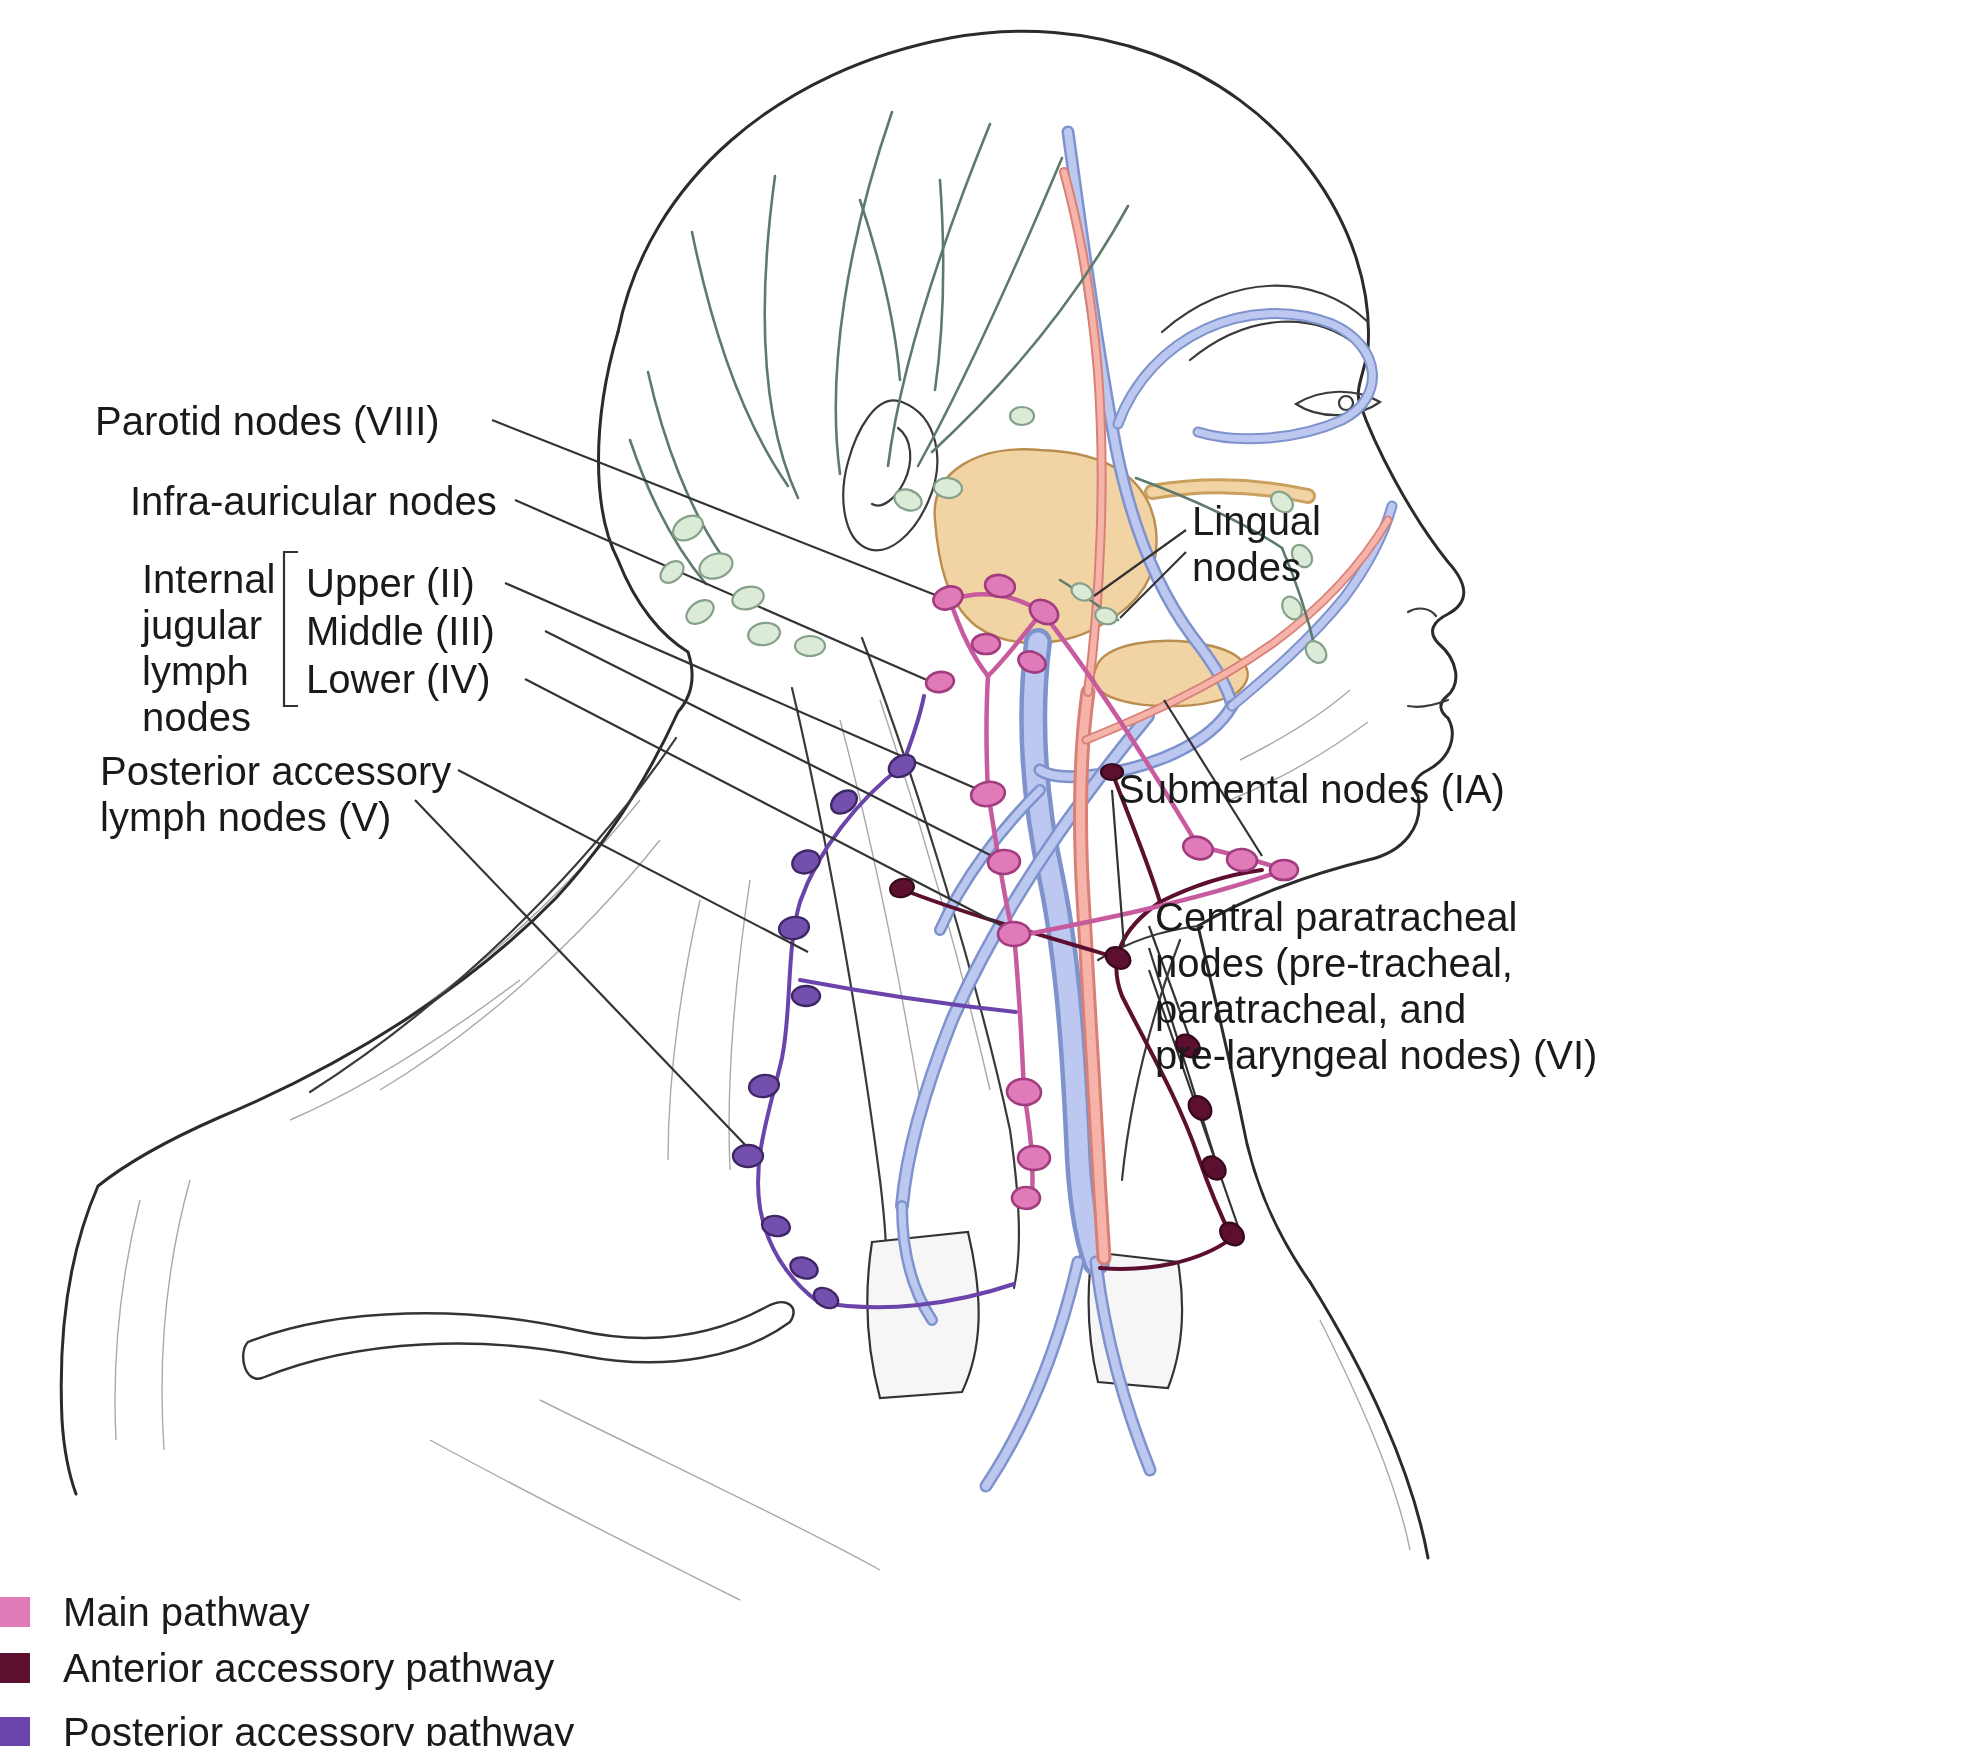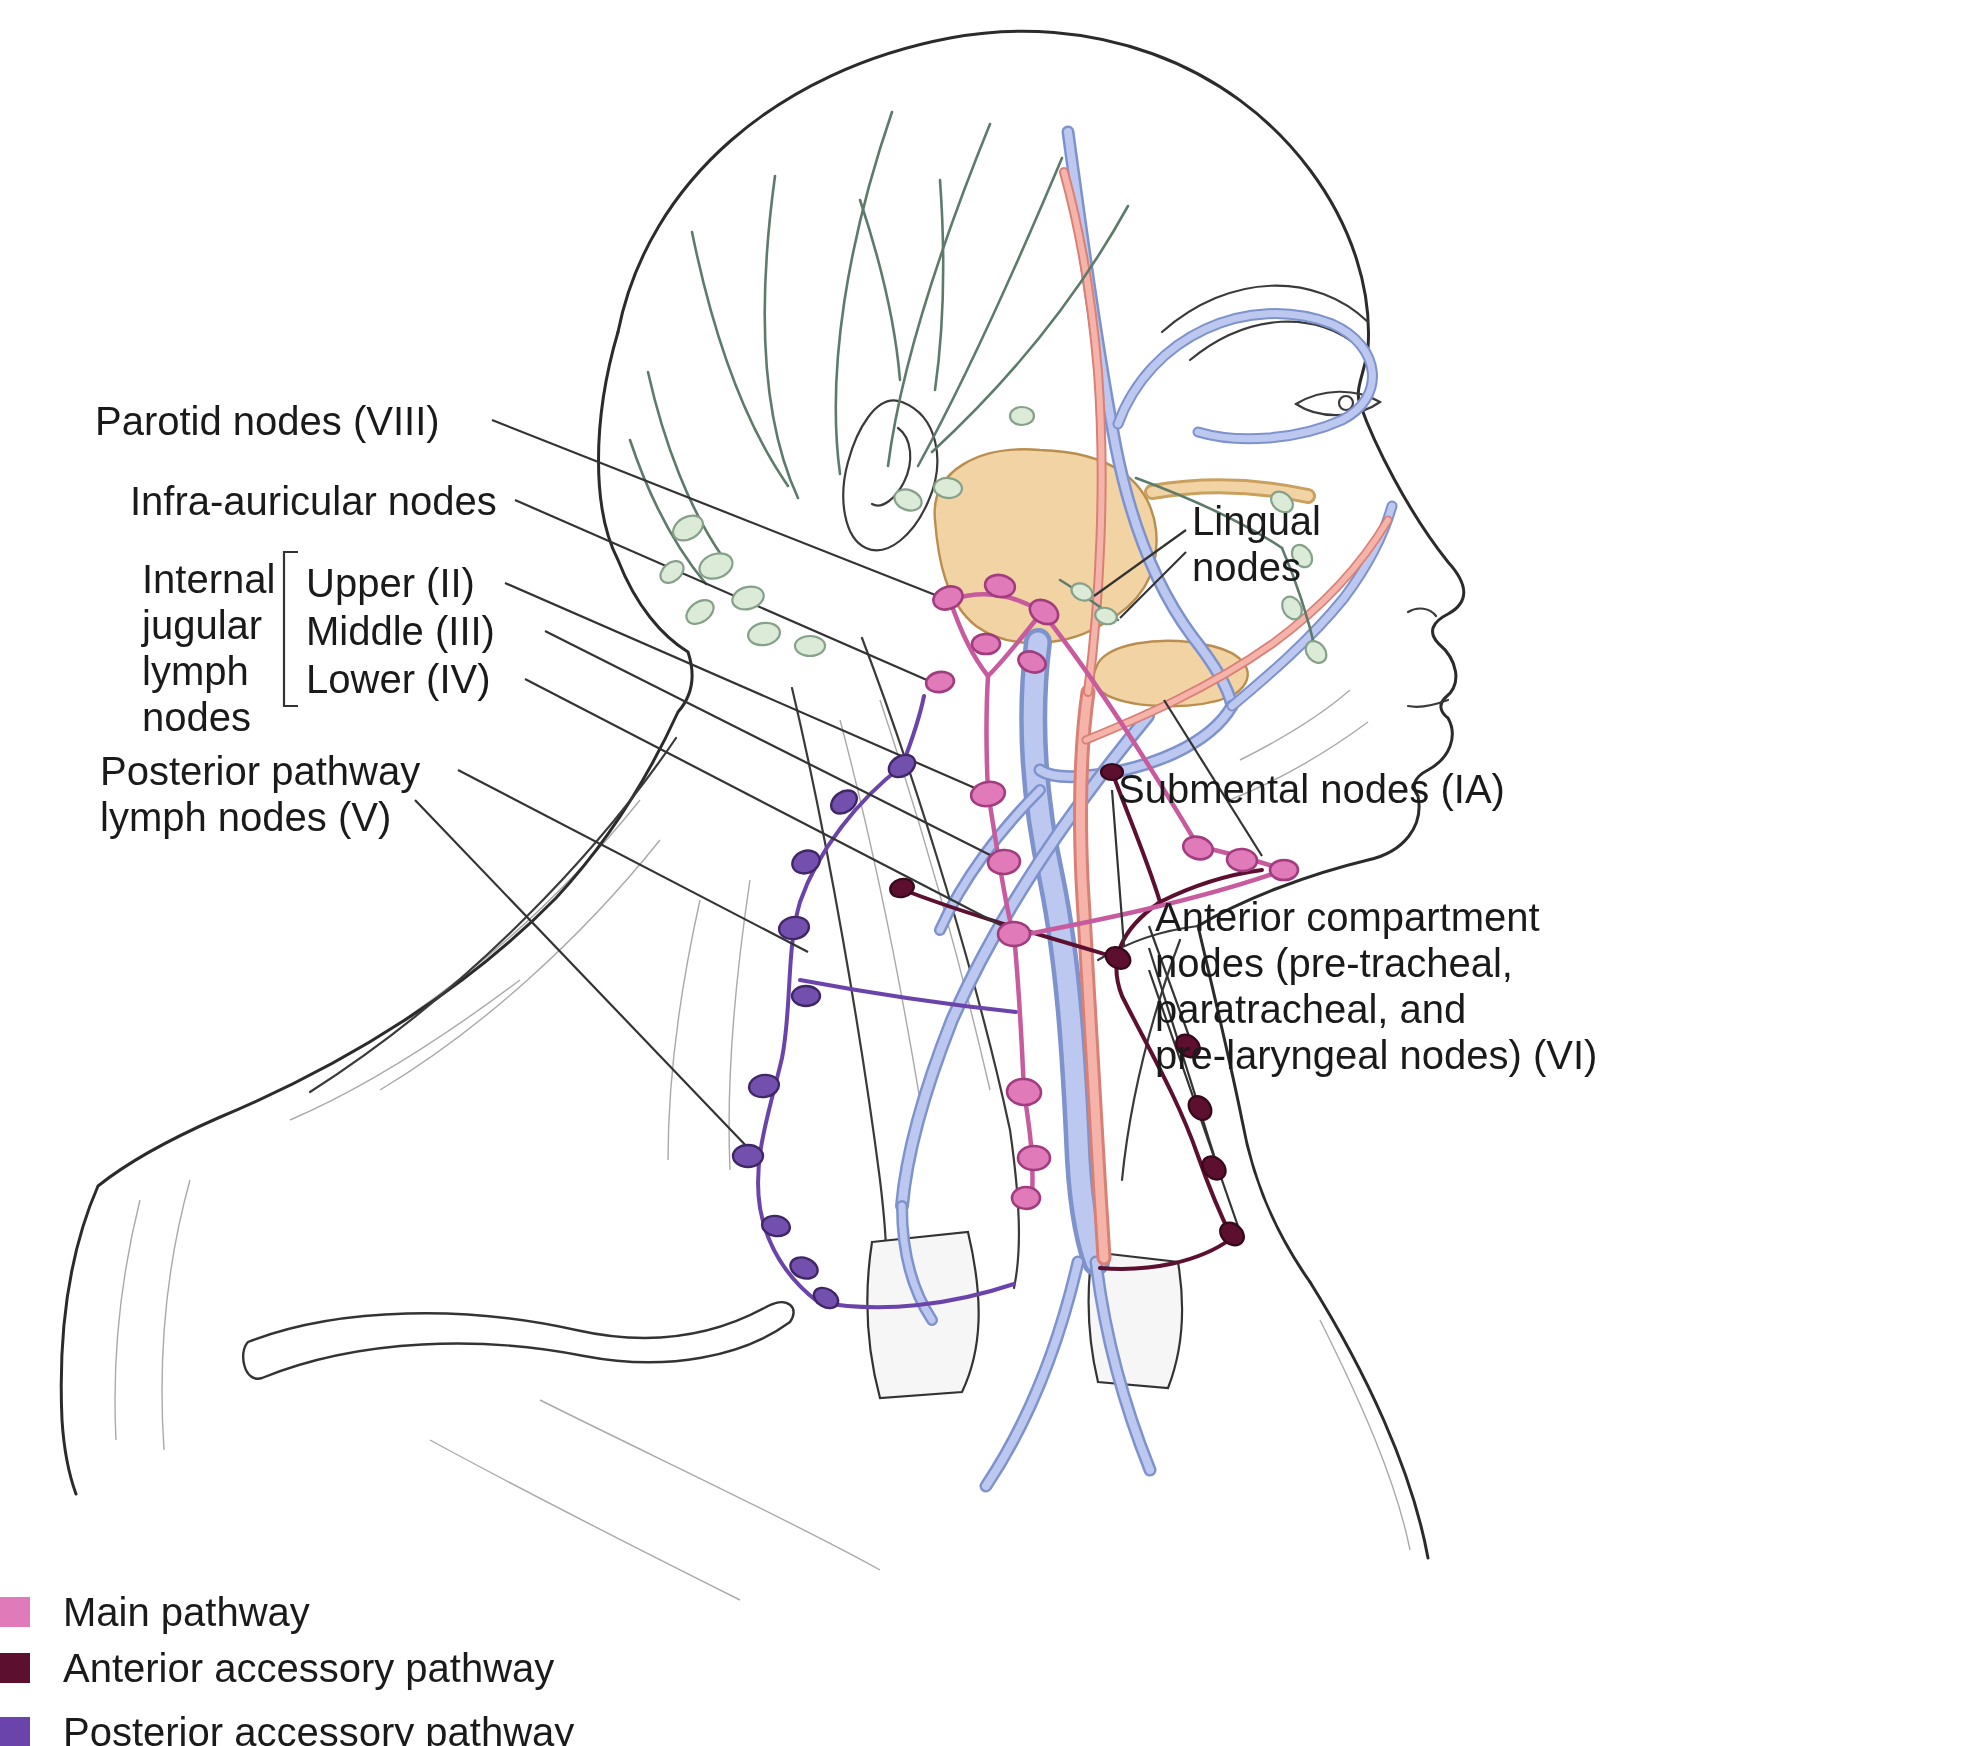--- a/index.html
+++ b/index.html
@@ -271,34 +271,34 @@
     <div>jugular</div>
     <div>lymph</div>
     <div>nodes</div>
   </div>
 
   <div class="lbl" style="left:306px; top:560px;">Upper (II)</div>
   <div class="lbl" style="left:306px; top:608px;">Middle (III)</div>
   <div class="lbl" style="left:306px; top:656px;">Lower (IV)</div>
 
   <div class="lbl" style="left:100px; top:748px;">
-    <div>Posterior pathway</div>
+    <div>Posterior accessory</div>
     <div>lymph nodes (V)</div>
   </div>
 
   <div class="lbl" style="left:1192px; top:498px;">
     <div>Lingual</div>
     <div>nodes</div>
   </div>
 
 
   <div class="lbl" style="left:1118px; top:766px;">Submental nodes (IA)</div>
 
   <div class="lbl" style="left:1155px; top:894px;">
-    <div>Anterior compartment</div>
+    <div>Central paratracheal</div>
     <div>nodes (pre-tracheal,</div>
     <div>paratracheal, and</div>
     <div>pre-laryngeal nodes) (VI)</div>
   </div>
 
   <div class="legend-row" style="top:1590px;">
     <svg width="30" height="30">
         <rect width="30" height="30" fill="#e07ab8"></rect>
       </svg>
     <span class="legend-label">Main pathway</span>

